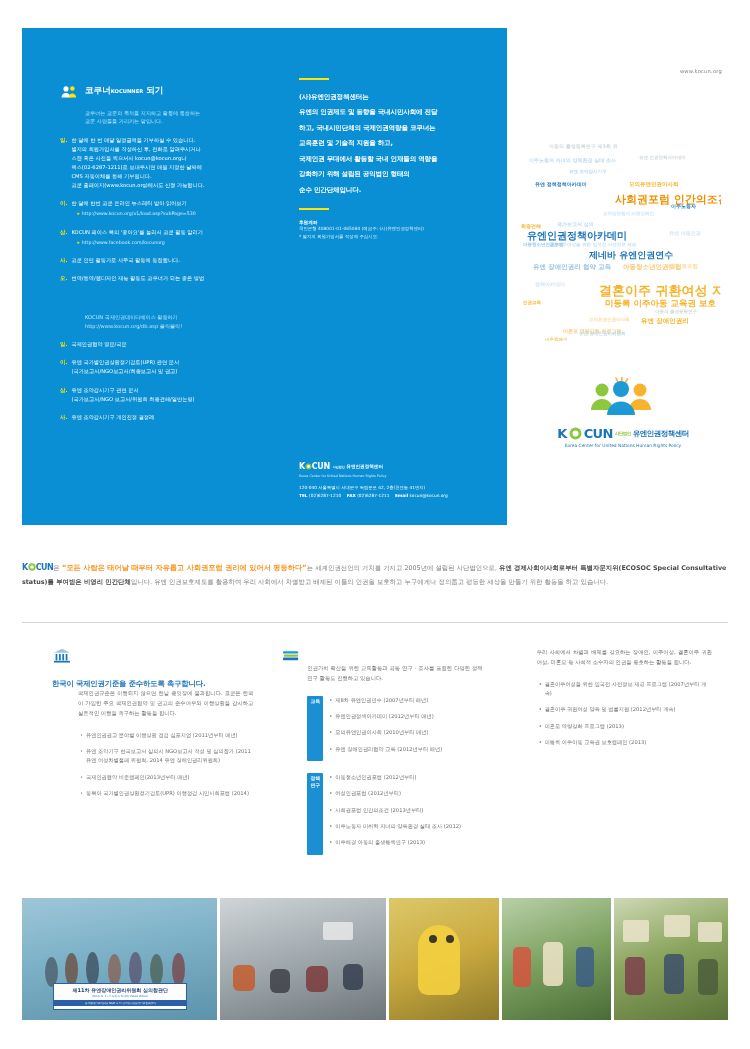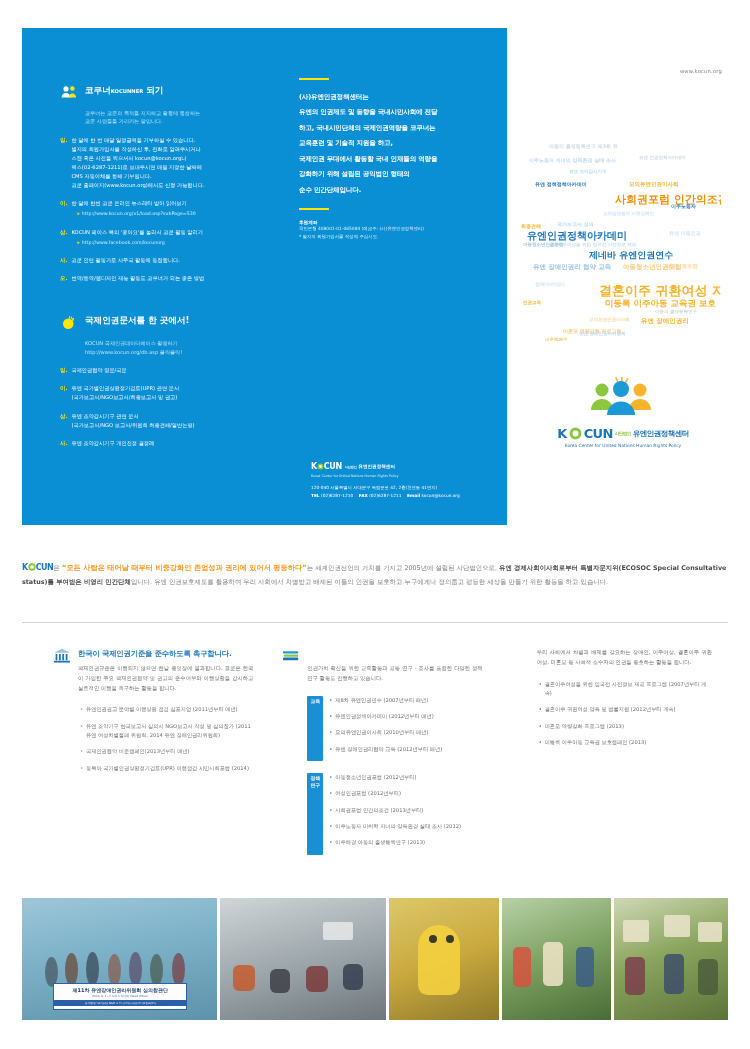--- a/index.html
+++ b/index.html
@@ -26,21 +26,21 @@
   .num-body{font-size:5.2px;color:#ffffff;line-height:1.75;}
   .sub-link{font-size:4.7px;color:#cfeefc;margin-top:2px;padding-left:6px;}
   .sub-link:before{content:"\25B8";color:#ffe600;margin-right:2px;}
 
   .divider-y{width:30px;height:2px;background:#ffe600;margin:0 0 10px 0;}
   .mid-line{font-size:6.6px;font-weight:bold;color:#ffffff;line-height:2.35;letter-spacing:-.2px;}
   .mid-foot-t{font-size:4.6px;color:#ffffff;font-weight:bold;margin-top:2px;}
   .mid-foot{font-size:4.4px;color:#d8f1fd;line-height:1.7;}
 
   
-  .contact{position:absolute;left:277px;bottom:28px;width:195px;margin-left:12px;}
+  .contact{position:absolute;left:277px;bottom:28px;width:195px;}
   .clogo{display:flex;align-items:center;gap:3px;margin-bottom:3px;}
   .clogo-k{font-size:8px;font-weight:bold;color:#ffffff;letter-spacing:-.4px;}
   .clogo-kr{font-size:4.6px;font-weight:bold;color:#ffffff;}
   .clogo-en{font-size:3.3px;color:#d9f0fb;margin-top:1px;}
   .cline{font-size:4.3px;color:#ffffff;line-height:1.9;}
   .cline b{color:#ffffff;}
 
   
   .cloud{position:absolute;left:497px;top:108px;width:202px;height:205px;overflow:hidden;}
   .cloud span{position:absolute;white-space:nowrap;font-weight:bold;line-height:1;}
@@ -55,21 +55,21 @@
   .midband{position:absolute;left:22px;top:560px;width:706px;}
   .midband .row{font-size:6.4px;line-height:1.95;color:#7a7a7a;}
   .midband .kq{font-size:8px;font-weight:bold;color:#1b75bb;letter-spacing:-.5px;}
   .midband .hl{font-weight:bold;color:#f7941e;font-size:7.2px;}
   .midband .bk{font-weight:bold;color:#4a4a4a;}
   .hr-gray{position:absolute;left:22px;top:616px;width:706px;height:1px;background:#d3d3d3;}
 
   
   .cols{position:absolute;left:52px;top:648px;width:660px;display:flex;gap:28px;}
   .col{width:205px;}
-  .col-head{display:flex;align-items:flex-start;gap:6px;}
+  .col-head{display:flex;align-items:flex-start;gap:14px;flex-direction:column;}
   .col-ic{flex:0 0 auto;width:20px;height:16px;position:relative;}
   .col-title{font-size:7.4px;font-weight:bold;color:#1b75bb;line-height:1.5;letter-spacing:-.2px;}
   .col-body{font-size:5.3px;color:#6d6d6d;line-height:1.85;margin:0 0 12px 26px;text-align:justify;}
   .bullets{margin:0 0 0 28px;padding:0;list-style:none;}
   .bullets li{font-size:5.2px;color:#6d6d6d;line-height:1.8;margin-bottom:7px;padding-left:6px;position:relative;}
   .bullets li:before{content:"\2022";position:absolute;left:0;top:0;color:#9a9a9a;}
   .bullets.blue li:before{color:#1b75bb;}
   .tagrow{display:flex;gap:6px;margin:0 0 8px 26px;}
   .tag{flex:0 0 auto;width:16px;background:#1b8fd4;color:#fff;font-size:4.9px;font-weight:bold;text-align:center;padding:2px 0;line-height:1.35;border-radius:1px;}
   .tagrow .bullets{margin-left:0;flex:1;}
@@ -155,29 +155,20 @@
 
         <div class="num-item">
           <span class="num">오.</span>
           <div class="num-body">
             <div style="white-space:pre-line">번역/통역/웹디자인 재능 활동도 코쿠너가 되는 좋은 방법</div>
           </div>
         </div>
       </div>
 
       <div style="margin-top:30px">
-        <div class="sec-head">
-          <span class="sec-ic">
-            <svg viewBox="0 0 24 24" width="18" height="18">
-              <circle cx="11" cy="13" r="7" fill="#ffe600"></circle>
-              <path d="M15 4l1.5 3M18 6l-1 3M12.5 3.5l.5 3" stroke="#ffe600" stroke-width="1.4" fill="none" stroke-linecap="round"></path>
-            </svg>
-          </span>
-          <div class="sec-title">국제인권문서를 한 곳에서!</div>
-        </div>
         <div class="sec-sub" style="white-space:pre-line">KOCUN 국제인권데이터베이스 활용하기
 http://www.kocun.org/db.asp 클릭클릭!</div>
 
         <div class="num-item">
           <span class="num">일.</span>
           <div class="num-body" style="white-space:pre-line">국제인권협약 영문/국문</div>
         </div>
         <div class="num-item">
           <span class="num">이.</span>
           <div class="num-body" style="white-space:pre-line">유엔 국가별인권상황정기검토(UPR) 관련 문서
@@ -289,21 +280,21 @@
       </div>
       <div class="l2">Korea Center for United Nations Human Rights Policy</div>
     </div>
   </div>
 
   <div class="midband">
     <div class="row">
       <span class="kq"><span>K</span><svg width="8" height="8" viewBox="0 0 24 24" style="vertical-align:-1px">
             <circle cx="12" cy="12" r="11" fill="#8dc63f"></circle>
             <circle cx="12" cy="12" r="5.5" fill="#ffffff"></circle>
-          </svg><span>CUN</span></span><span>은 </span><span class="hl">“모든 사람은 태어날 때부터 비중강화인 존엄성과 권리에 있어서 평등하다”</span><span>는 세계인권선언의 가치를 가지고 2005년에 설립된 사단법인으로, </span><span class="bk">유엔 경제사회이사회로부터 특별자문지위(ECOSOC Special Consultative status)</span><span class="bk">를 부여받은 비영리 민간단체</span><span>입니다. 유엔 인권보호제도를 활용하여 우리 사회에서 차별받고 배제된 이들의 인권을 보호하고 누구에게나 정의롭고 평등한 세상을 만들기 위한 활동을 하고 있습니다.</span>
+          </svg><span>CUN</span></span><span>은 </span><span class="hl">“모든 사람은 태어날 때부터 자유롭고 사회권포럼 권리에 있어서 평등하다”</span><span>는 세계인권선언의 가치를 가지고 2005년에 설립된 사단법인으로, </span><span class="bk">유엔 경제사회이사회로부터 특별자문지위(ECOSOC Special Consultative status)</span><span class="bk">를 부여받은 비영리 민간단체</span><span>입니다. 유엔 인권보호제도를 활용하여 우리 사회에서 차별받고 배제된 이들의 인권을 보호하고 누구에게나 정의롭고 평등한 세상을 만들기 위한 활동을 하고 있습니다.</span>
     </div>
   </div>
   <div class="hr-gray" style="top:622px"></div>
 
   <div class="cols">
 
     <div class="col">
       <div class="col-head">
         <span class="col-ic">
           <svg viewBox="0 0 24 20" width="20" height="16">

